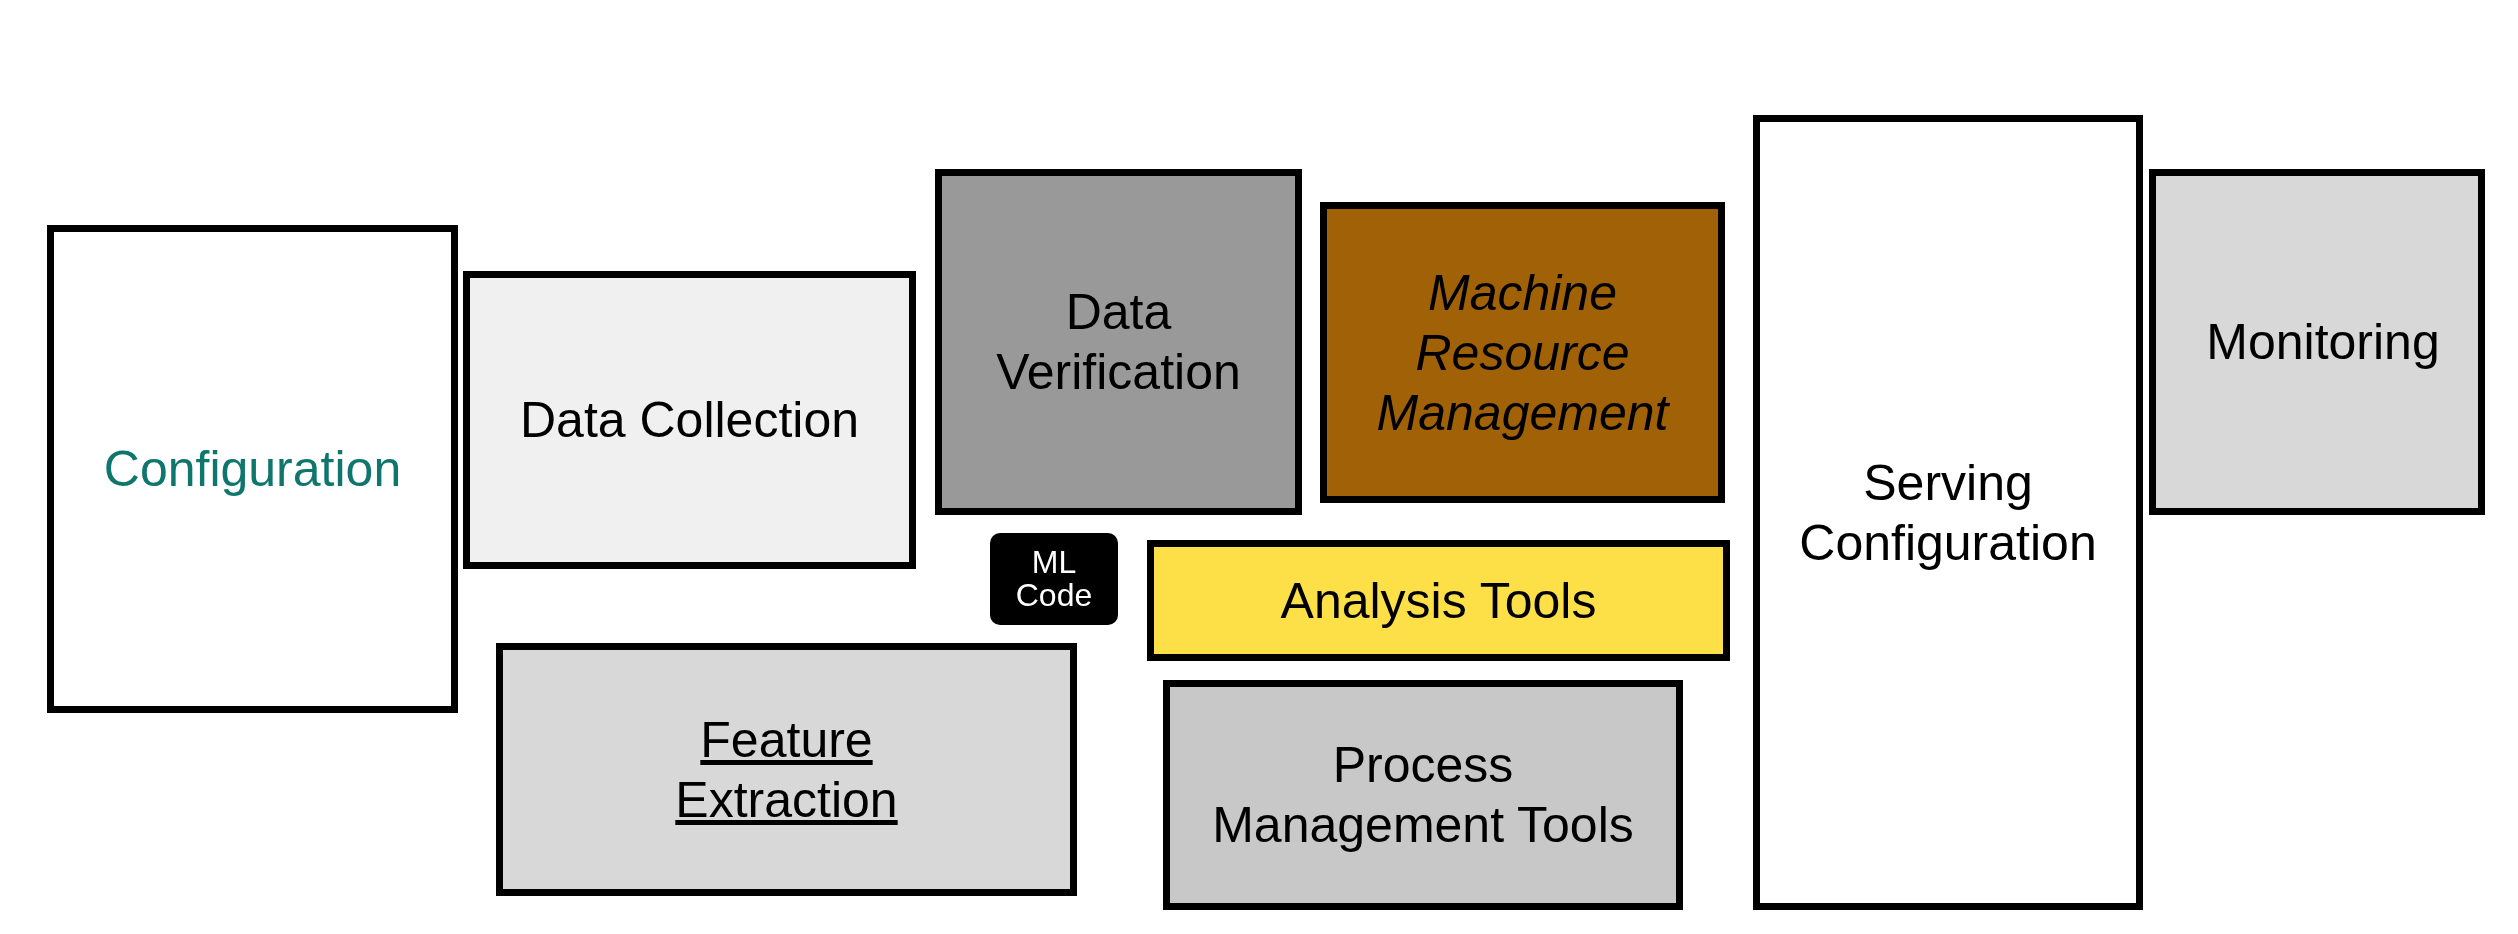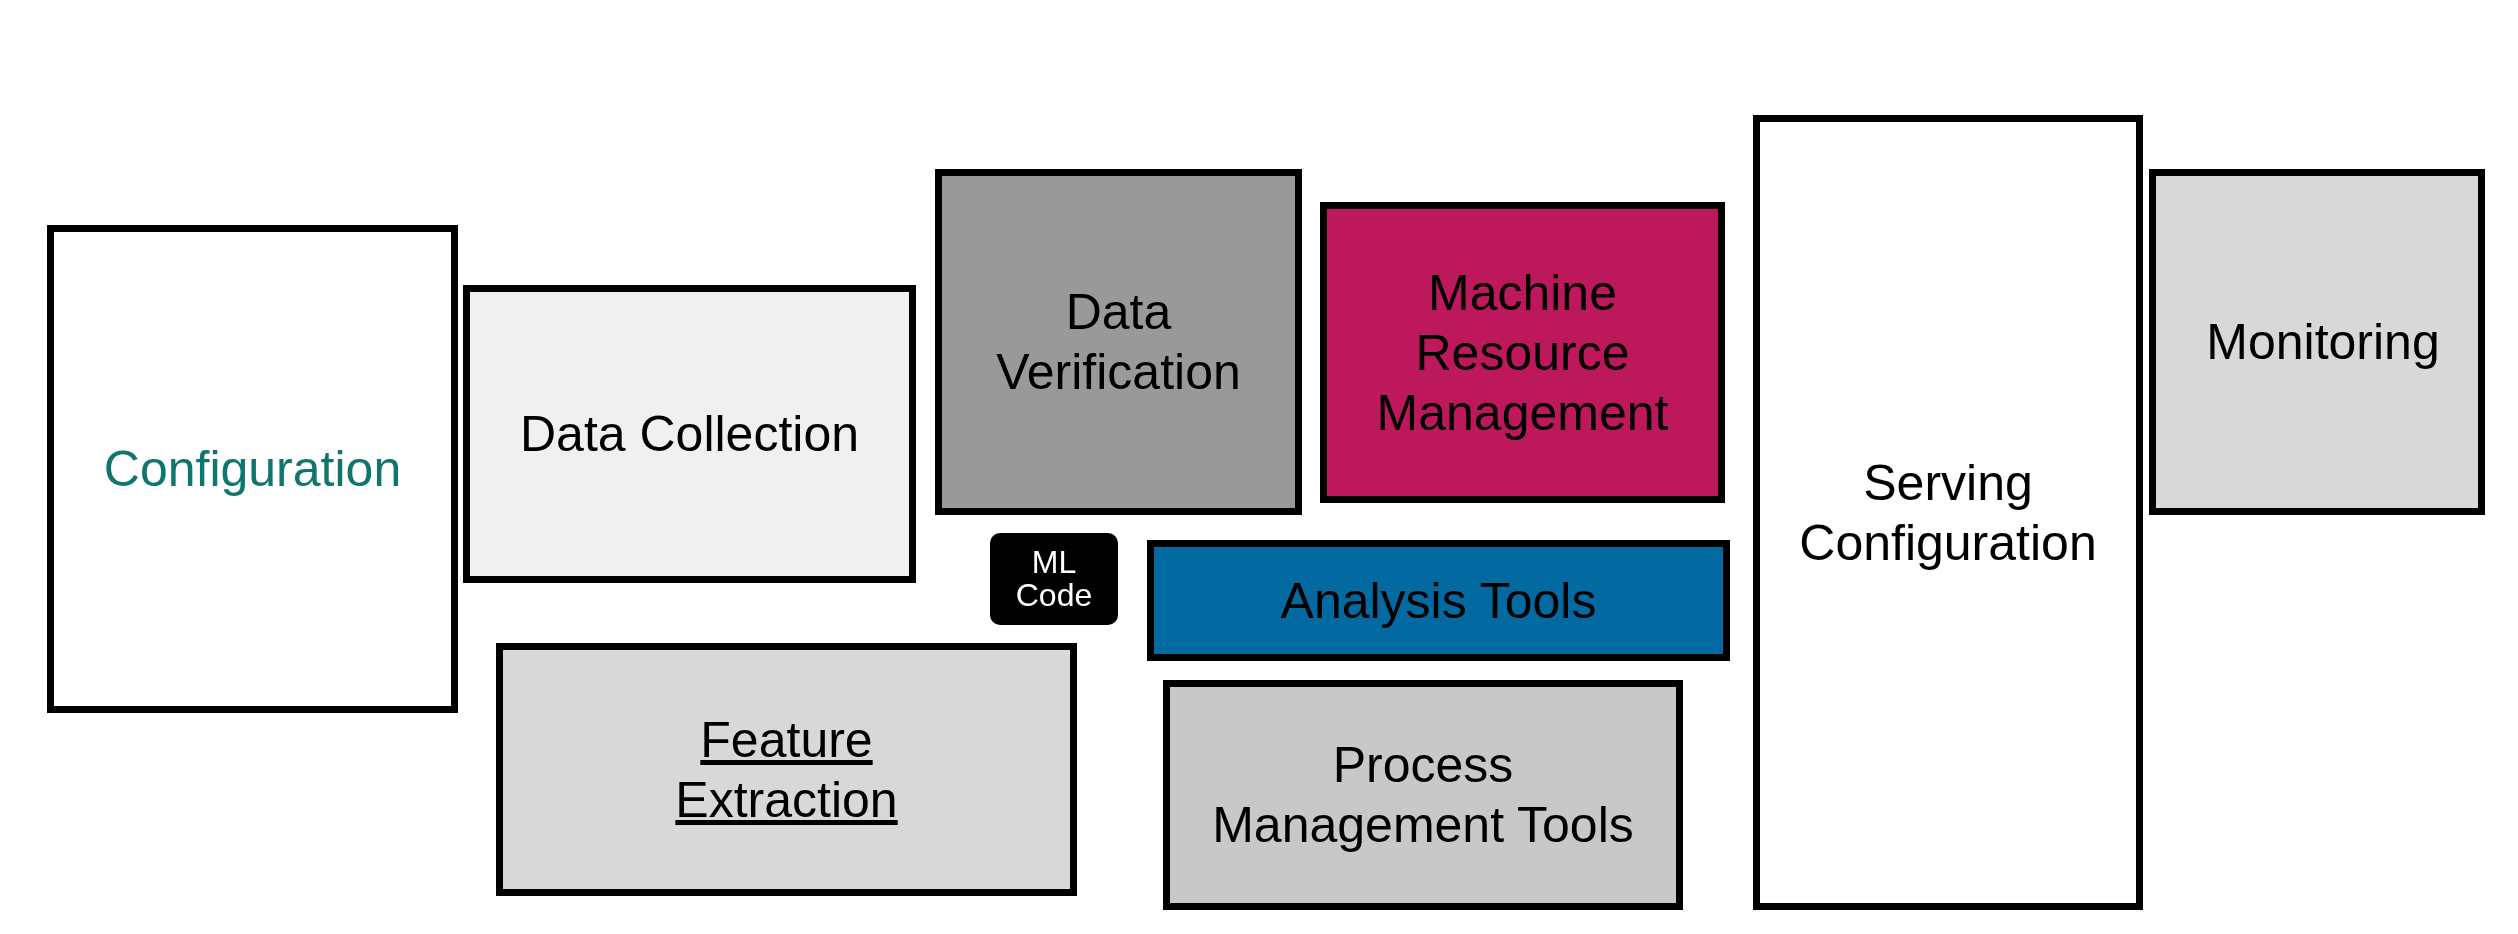--- a/index.html
+++ b/index.html
@@ -25,21 +25,21 @@
     font-size: 50px;
     line-height: 60px;
     color: #000000;
   }
   .box .line {
     display: block;
     white-space: nowrap;
   }
   
   .b-configuration            { left: 47px;   top: 225px; width: 411px; height: 488px; }
-  .b-data-collection          { left: 463px;  top: 285px; width: 453px; height: 298px; }
+  .b-data-collection          { left: 463px;  top: 271px; width: 453px; height: 298px; }
   .b-feature-extraction       { left: 496px;  top: 643px; width: 581px; height: 253px; }
   .b-data-verification        { left: 935px;  top: 169px; width: 367px; height: 346px; }
   .b-ml-code                  { left: 990px;  top: 533px; width: 128px; height: 92px;
                                 border: none; border-radius: 10px;
                                 font-size: 32px; line-height: 33px; }
   .b-analysis-tools           { left: 1147px; top: 540px; width: 583px; height: 121px; }
   .b-machine-resource-mgmt    { left: 1320px; top: 202px; width: 405px; height: 301px; }
   .b-process-management-tools { left: 1163px; top: 680px; width: 520px; height: 230px; }
   .b-serving-infrastructure   { left: 1753px; top: 115px; width: 390px; height: 795px; }
   .b-monitoring               { left: 2149px; top: 169px; width: 336px; height: 346px; padding-left: 12px; }
@@ -65,25 +65,25 @@
   <div class="box b-data-verification" style="background-color: rgb(153, 153, 153); color: rgb(0, 0, 0);">
     <span class="line">Data</span>
     <span class="line">Verification</span>
   </div>
 
   <div class="box b-ml-code" style="background-color: rgb(0, 0, 0); color: rgb(255, 255, 255);">
     <span class="line">ML</span>
     <span class="line">Code</span>
   </div>
 
-  <div class="box b-analysis-tools" style="background-color: #0369a1; color: rgb(0, 0, 0);">
+  <div class="box b-analysis-tools" style="background-color: #fde047; color: rgb(0, 0, 0);">
     <span class="line">Analysis Tools</span>
   </div>
 
-  <div class="box b-machine-resource-mgmt" style="background-color: #be185d; color: rgb(0, 0, 0);">
+  <div class="box b-machine-resource-mgmt" style="background-color: #a16207; color: rgb(0, 0, 0); font-style: italic;">
     <span class="line">Machine</span>
     <span class="line">Resource</span>
     <span class="line">Management</span>
   </div>
 
   <div class="box b-process-management-tools" style="background-color: rgb(200, 200, 200); color: rgb(0, 0, 0);">
     <span class="line">Process</span>
     <span class="line">Management Tools</span>
   </div>
 

